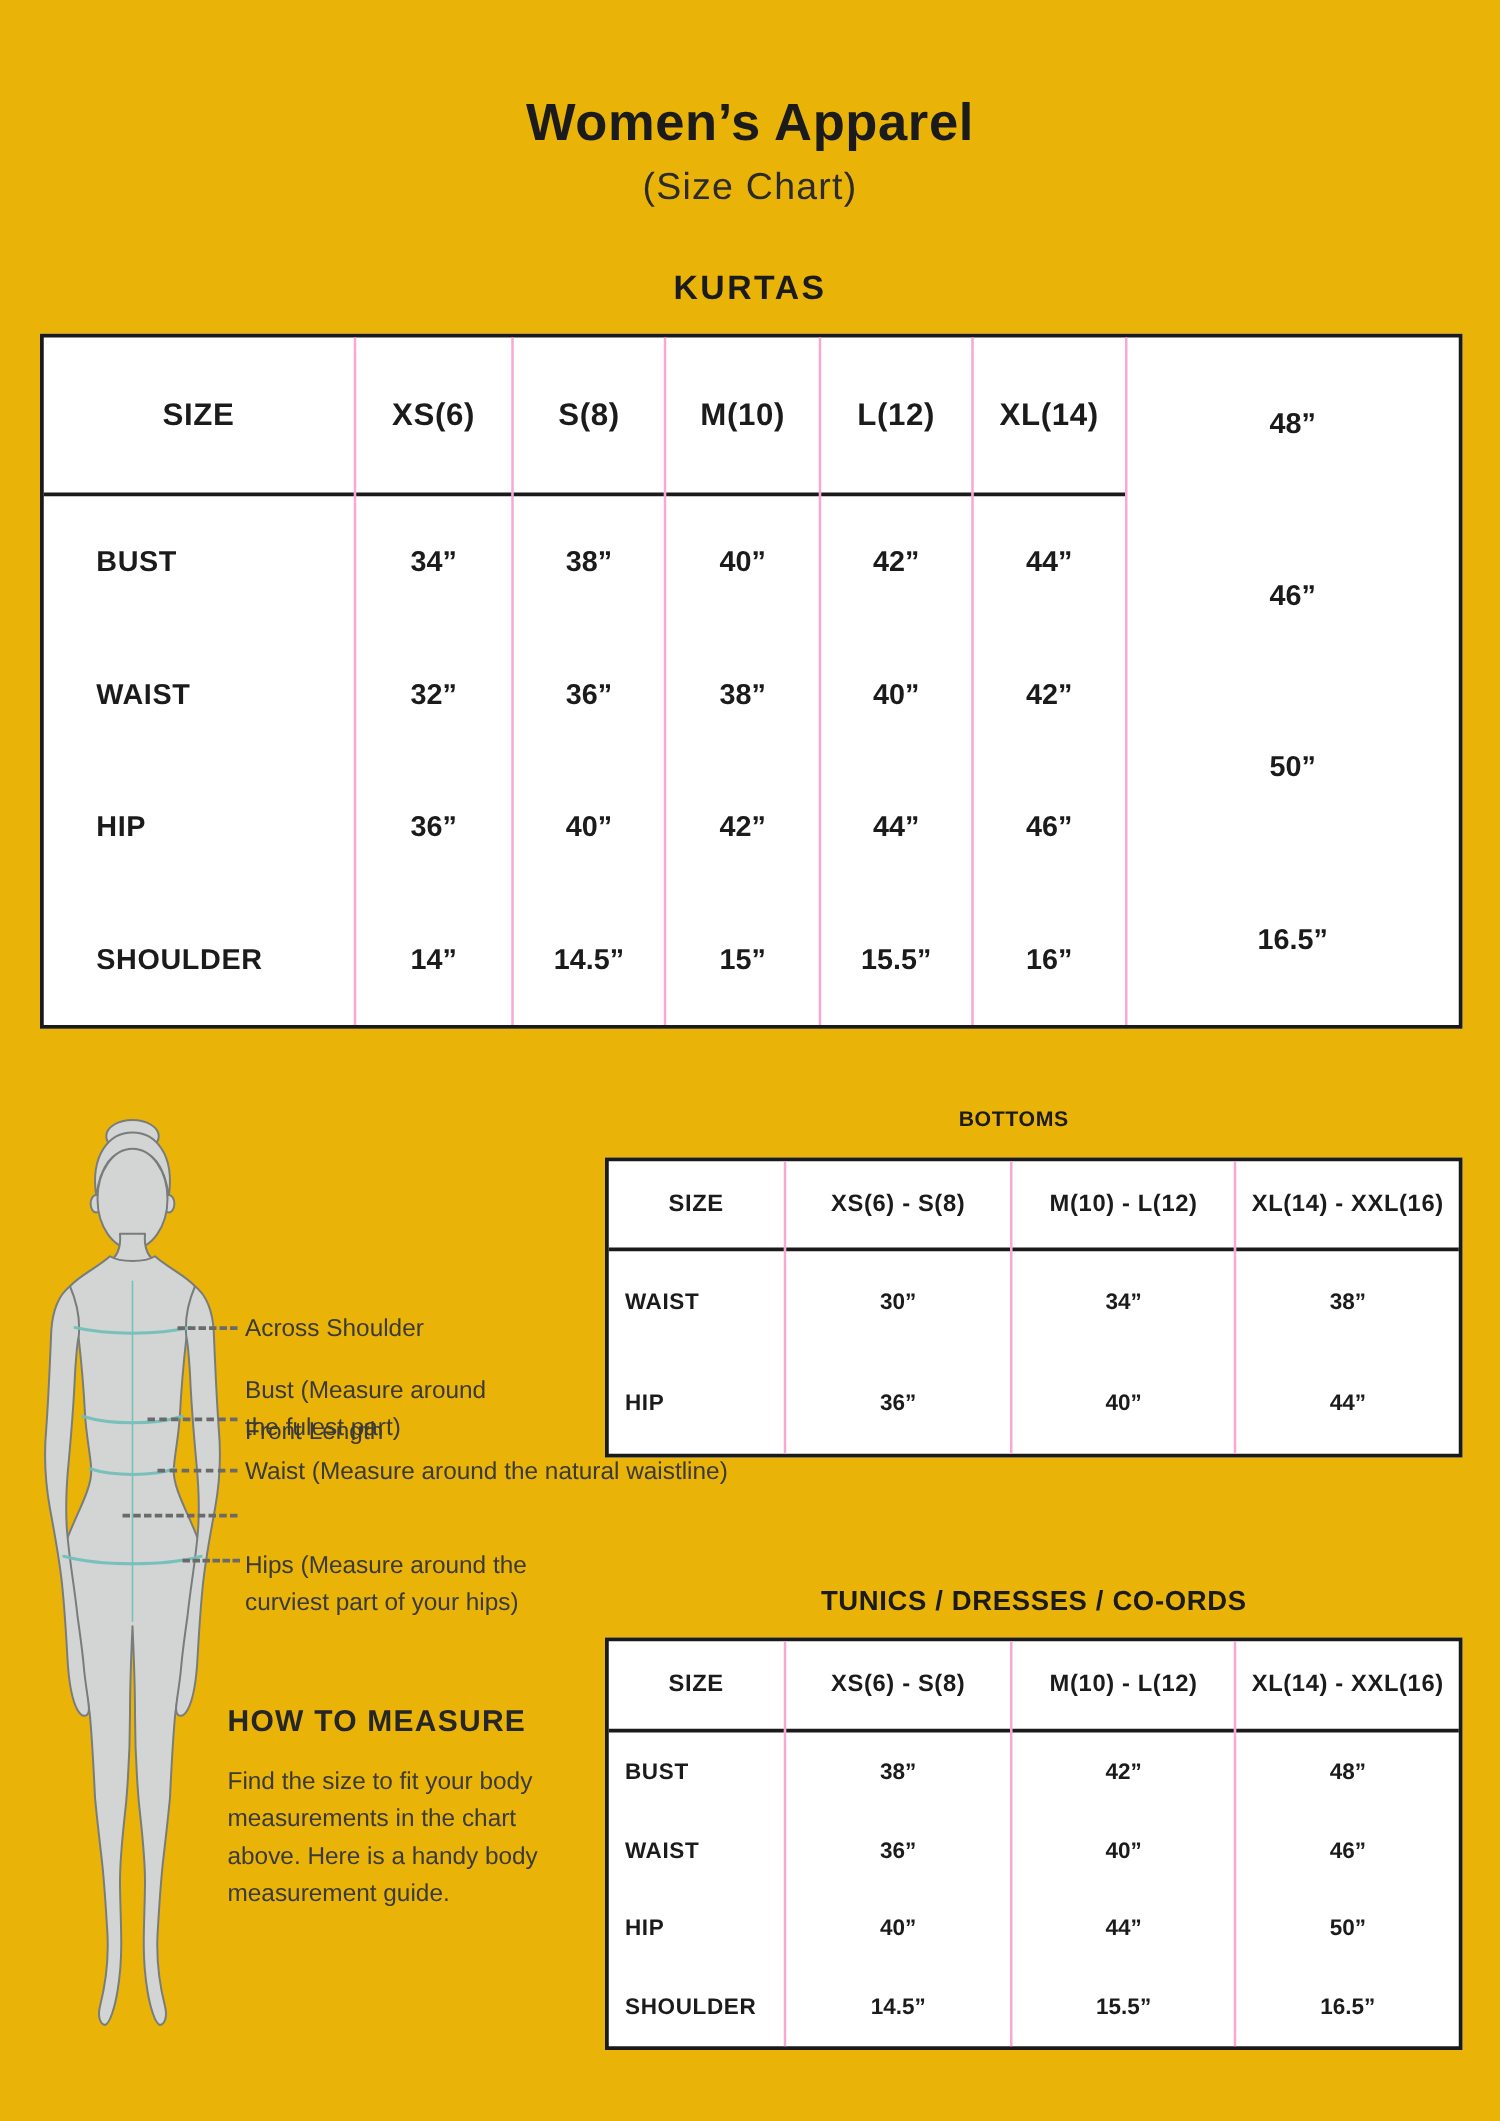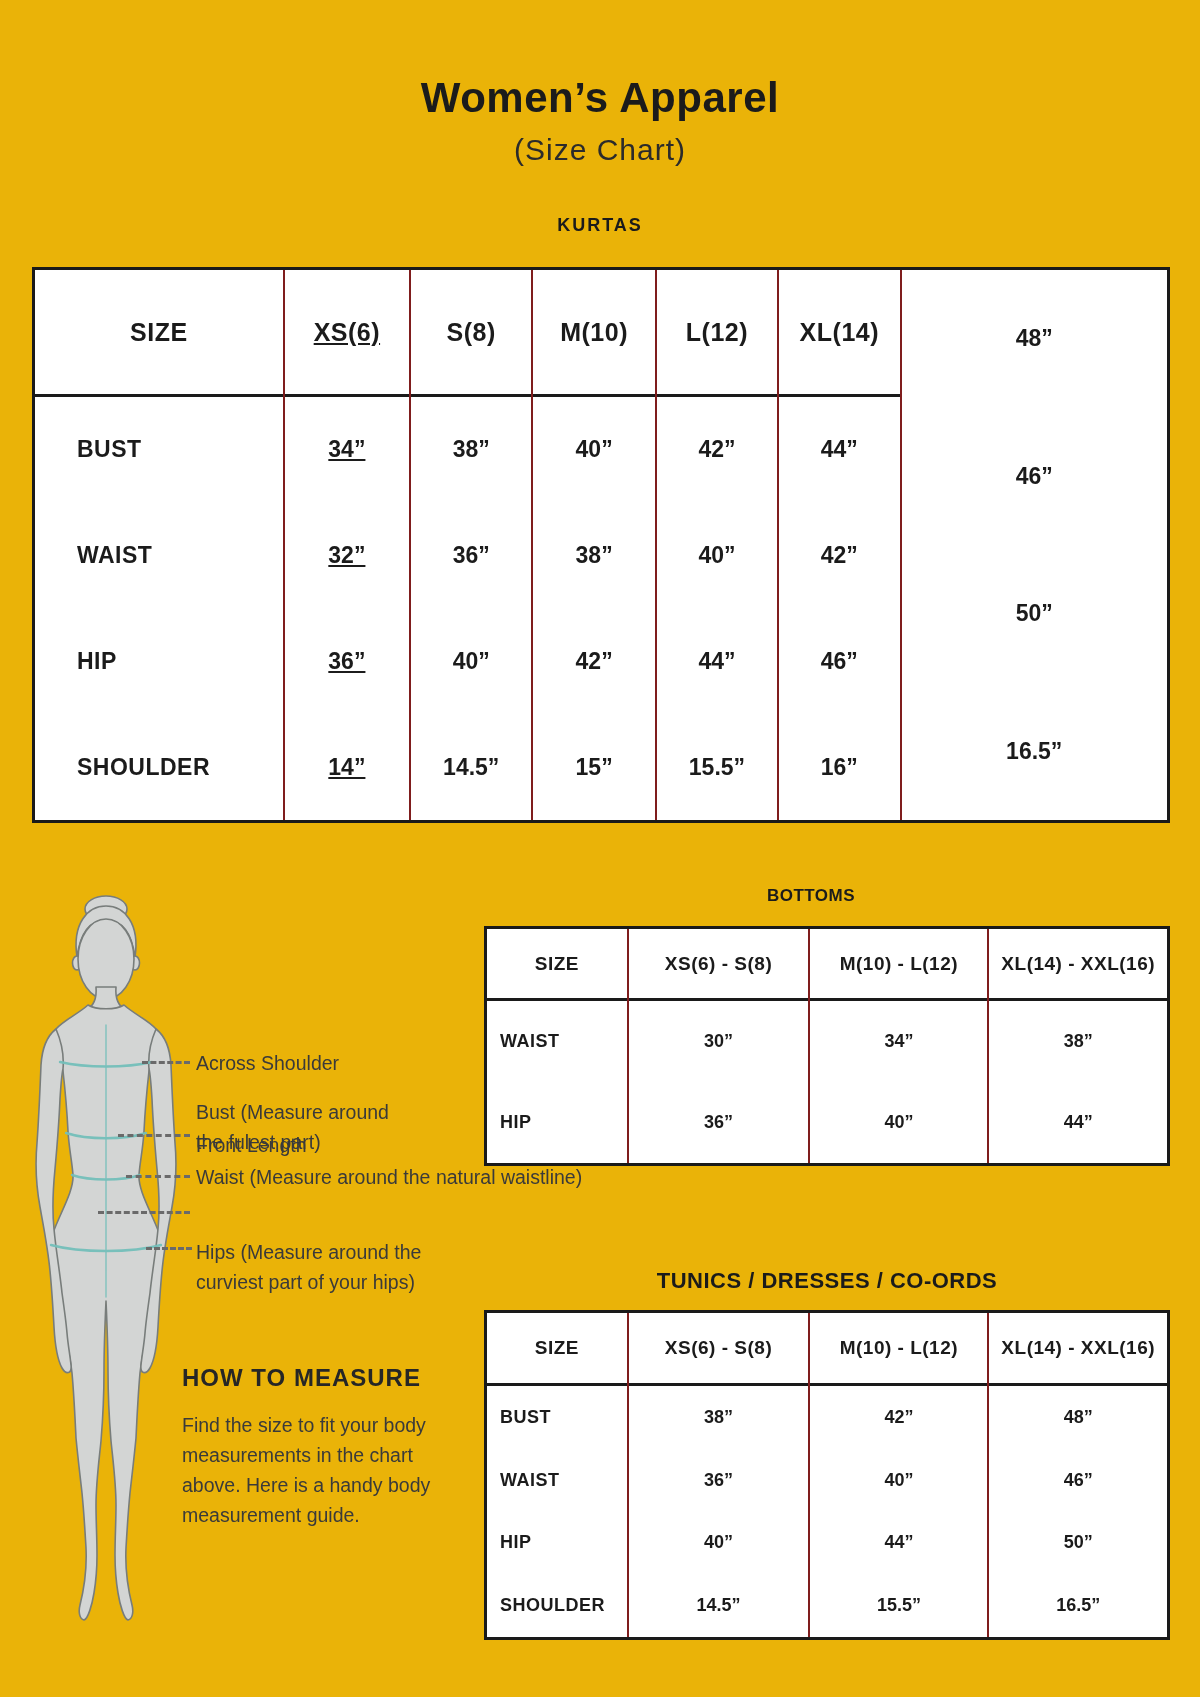--- a/index.html
+++ b/index.html
@@ -5,42 +5,42 @@
   html,body{margin:0;padding:0;background:#ffffff;}
   body{font-family:"Liberation Sans","DejaVu Sans",sans-serif;color:#1c1c1c;}
   .page{position:relative;width:1200px;height:1697px;background:#eab308;overflow:hidden;margin:0 auto;}
 
   
   .main-title{position:absolute;left:0;top:74px;width:1200px;text-align:center;
     font-size:42px;font-weight:800;letter-spacing:.5px;color:#1b1b1b;}
   .sub-title{position:absolute;left:0;top:133px;width:1200px;text-align:center;
     font-size:30px;font-weight:300;letter-spacing:1px;color:#2b2b2b;}
   .kurtas-title{position:absolute;left:0;top:215px;width:1200px;text-align:center;
-    font-size:18px;font-weight:700;letter-spacing:2px;color:#1b1b1b;}
+    font-size:27px;font-weight:700;letter-spacing:2px;color:#1b1b1b;}
   .bottoms-title{position:absolute;left:468px;top:886px;width:686px;text-align:center;
     font-size:17px;font-weight:700;letter-spacing:.5px;color:#1b1b1b;}
   .tunics-title{position:absolute;left:484px;top:1268px;width:686px;text-align:center;
     font-size:22px;font-weight:700;letter-spacing:.5px;color:#1b1b1b;}
 
   
   .sz-table{position:absolute;display:flex;border:3px solid #1a1a1a;box-sizing:border-box;background:#fff;}
-  .sz-table .col{display:flex;flex-direction:column;box-sizing:border-box;border-right:2px solid #7f1d1d;}
+  .sz-table .col{display:flex;flex-direction:column;box-sizing:border-box;border-right:2px solid #f9a8d4;}
   .sz-table .col:last-child{border-right:none;}
   .sz-table .hcell{display:flex;align-items:center;justify-content:center;
     border-bottom:3px solid #1a1a1a;box-sizing:border-box;height:var(--hh);
     font-weight:700;font-size:var(--hfs);letter-spacing:.5px;color:#1b1b1b;}
   .sz-table .colbody{flex:1;display:flex;flex-direction:column;justify-content:space-around;}
   .sz-table .val{display:flex;align-items:center;justify-content:center;
     font-weight:700;font-size:var(--fs);color:#1b1b1b;}
   .sz-table .rlabel{display:flex;align-items:center;justify-content:flex-start;
     padding-left:var(--lblpad);font-weight:700;font-size:var(--fs);letter-spacing:.5px;color:#1b1b1b;}
 
   .kurtas{left:32px;top:267px;width:1138px;height:556px;--hh:127px;--hfs:25px;--fs:23px;--lblpad:42px;}
   .kurtas .col:nth-child(1){width:22.06%;}
-  .kurtas .col:nth-child(2){width:11.16%;text-decoration:underline;}
+  .kurtas .col:nth-child(2){width:11.16%;}
   .kurtas .col:nth-child(3){width:10.81%;}
   .kurtas .col:nth-child(4){width:10.90%;}
   .kurtas .col:nth-child(5){width:10.81%;}
   .kurtas .col:nth-child(6){width:10.81%;}
   .kurtas .col:nth-child(7){width:23.45%;}
 
   .small-tbl{--hfs:19px;--fs:18px;--lblpad:13px;}
   .small-tbl .col:nth-child(1){width:20.85%;}
   .small-tbl .col:nth-child(2){width:26.70%;}
   .small-tbl .col:nth-child(3){width:26.35%;}

